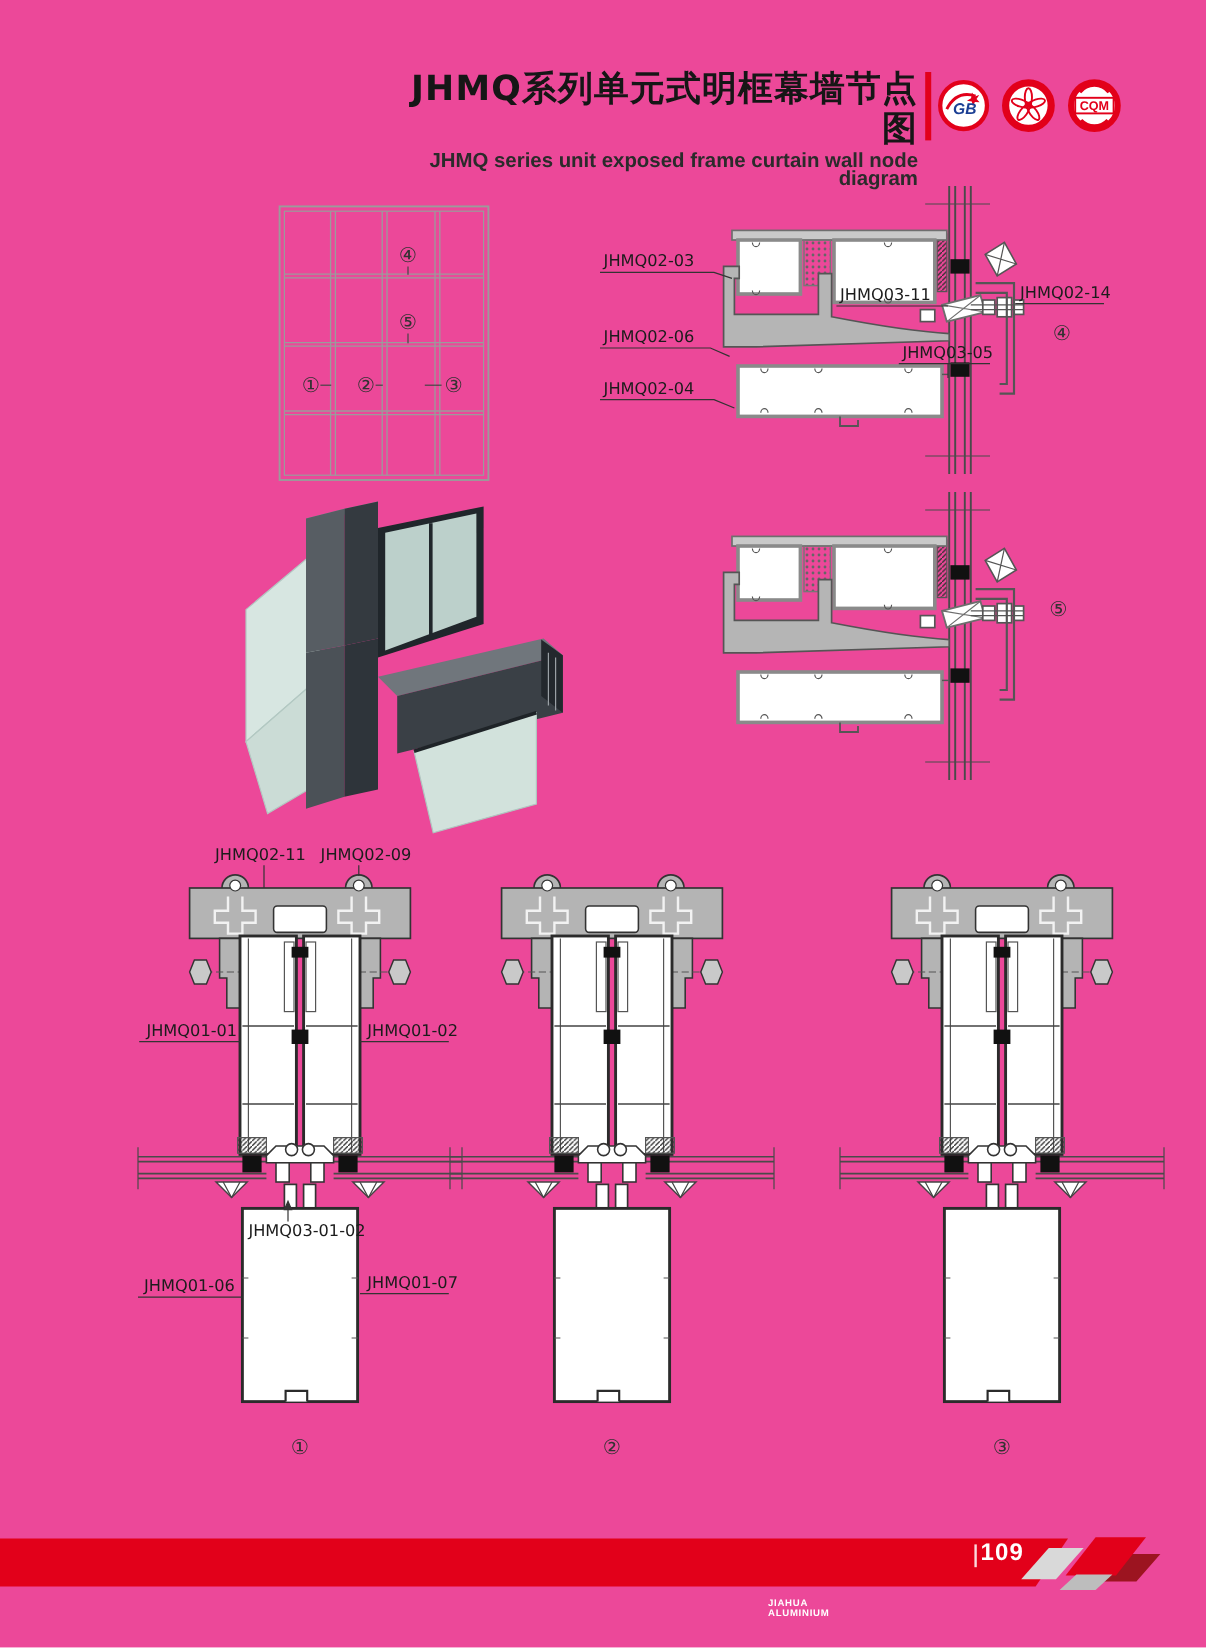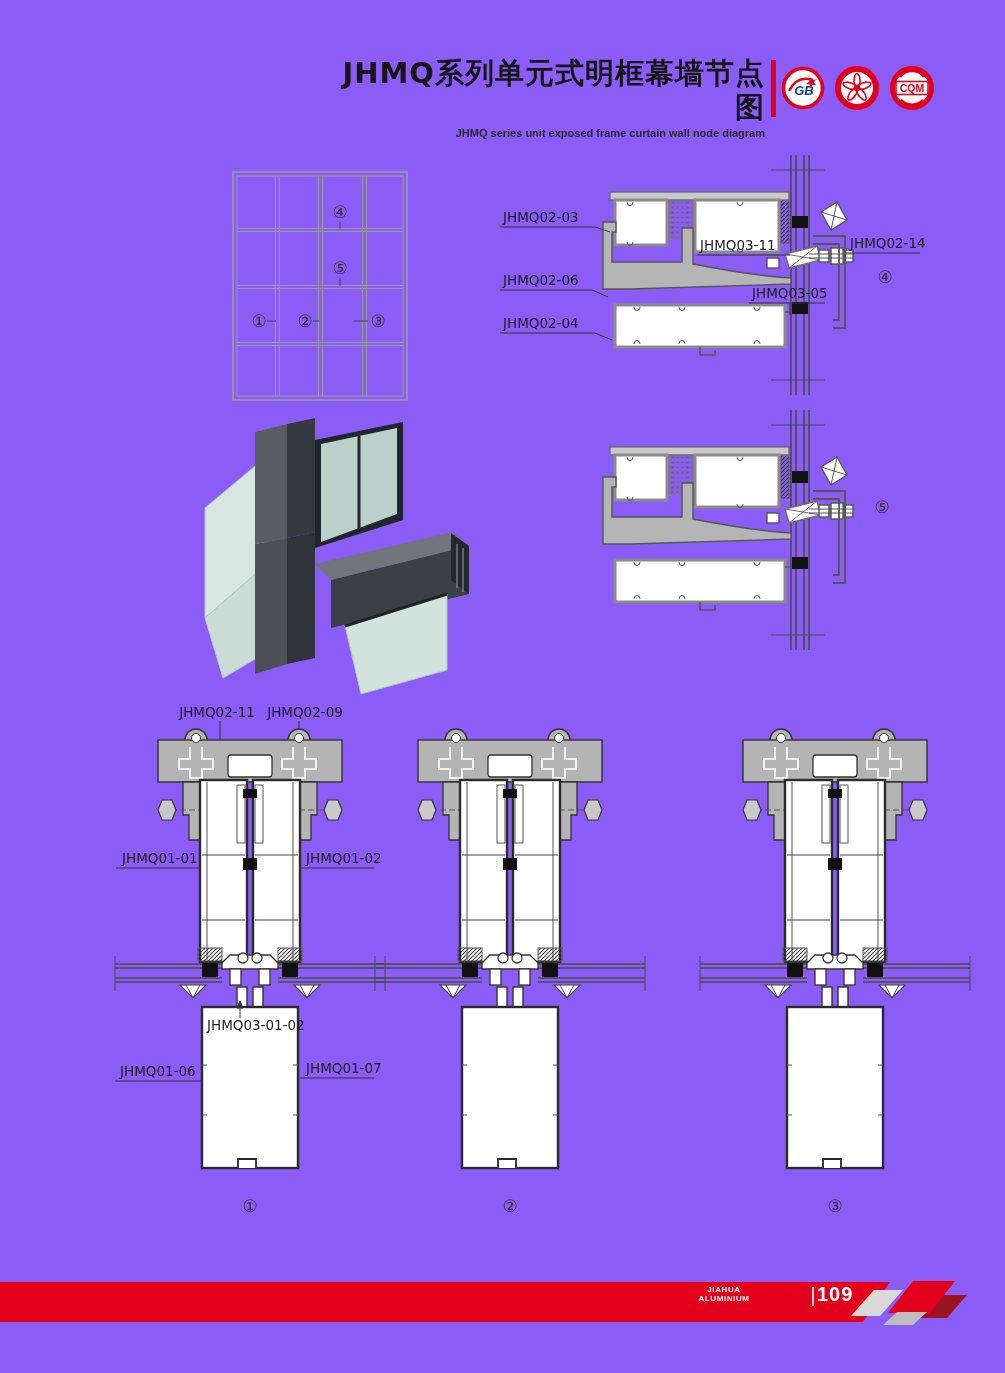--- a/index.html
+++ b/index.html
@@ -1,30 +1,30 @@
 <!DOCTYPE html>
 <html><head>
 <meta charset="utf-8">
 <style>
   html,body{margin:0;padding:0;background:#ffffff;}
-  .page{position:relative;width:1005px;height:1373px;background:#8b5cf6;overflow:hidden;
+  .page{position:relative;width:1005px;height:1373px;background:#ec4899;overflow:hidden;
         font-family:"Liberation Sans",sans-serif;}
   .abs{position:absolute;}
   svg{display:block;overflow:visible;}
   
   .title-block{left:330px;top:56px;width:435px;text-align:right;}
   .title-cn{margin:0;font-size:29px;line-height:34px;font-weight:bold;color:#161616;
             font-family:"DejaVu Sans",sans-serif;letter-spacing:1px;}
-  .title-en{margin:2px 0 0 0;font-size:11px;line-height:15px;font-weight:bold;color:#2b2b2b;}
+  .title-en{margin:2px 0 0 0;font-size:17px;line-height:15px;font-weight:bold;color:#2b2b2b;}
   .hdr-divider{left:771px;top:60px;width:4.5px;height:57px;background:#e2001a;}
   
   .cadtext{font-family:"DejaVu Sans",sans-serif;font-size:13.5px;fill:#1c1c1c;}
   .callout{font-family:"DejaVu Sans",sans-serif;font-size:17px;fill:#333;}
   
-  .brand{left:640px;top:1286px;width:168px;text-align:center;color:#fff;font-weight:bold;}
+  .brand{left:640px;top:1332px;width:168px;text-align:left;color:#fff;font-weight:bold;}
   .brand div{font-size:8px;line-height:8.5px;letter-spacing:.6px;}
   .fdivider{left:812px;top:1287px;width:1.5px;height:19px;background:rgba(255,255,255,.85);}
   .pagenum{left:817px;top:1283px;color:#fff;font-size:20px;font-weight:bold;letter-spacing:1px;}
 </style>
 </head>
 <body>
 
 <div class="page">
 
   <div class="abs title-block">

